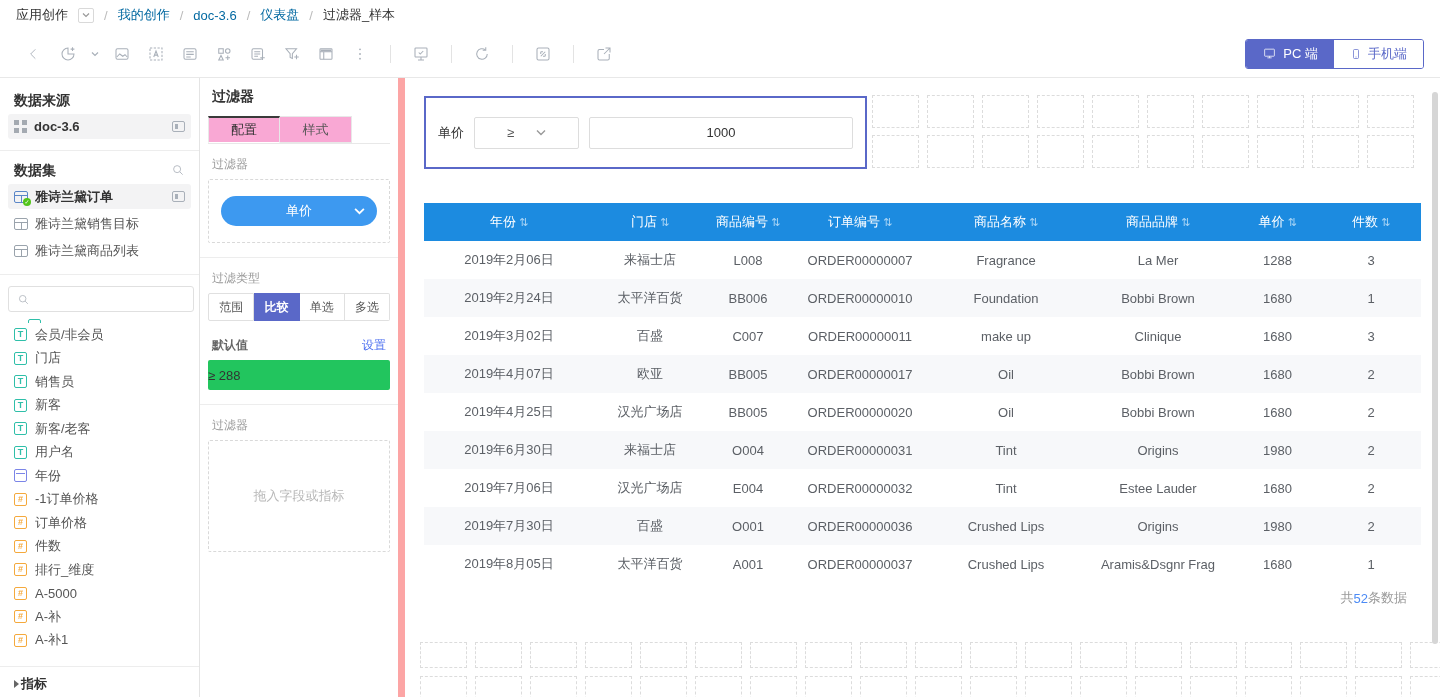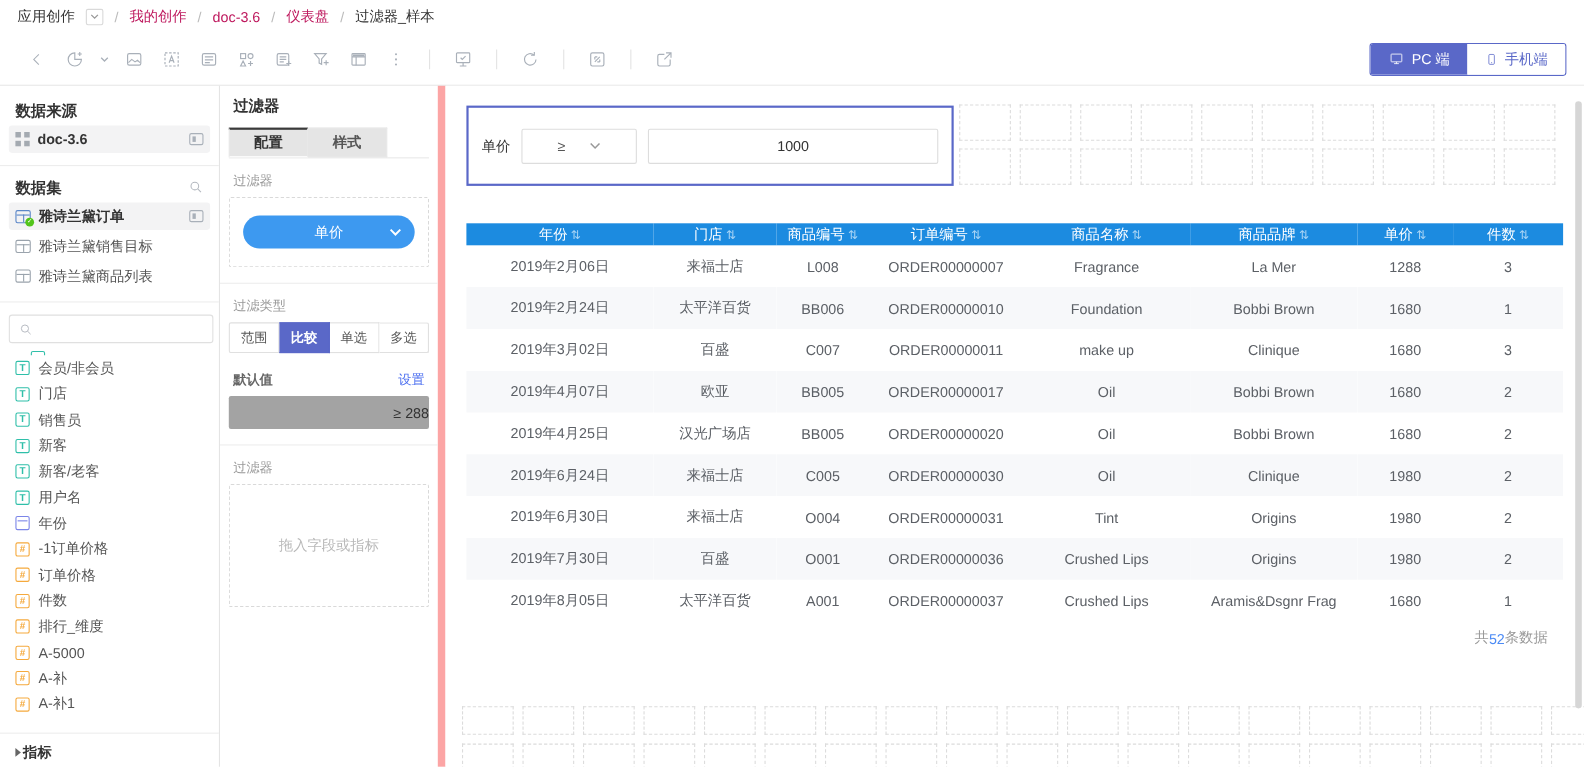--- a/index.html
+++ b/index.html
@@ -1,21 +1,21 @@
 <!DOCTYPE html>
 <html><head>
 <meta charset="utf-8">
 <style>
   * { margin:0; padding:0; box-sizing:border-box; }
   html,body { width:1440px; height:698px; overflow:hidden; background:#fff;
     font-family:"Liberation Sans","DejaVu Sans",sans-serif; font-size:13px; color:#333; }
 
   
   .bc-bar { height:30px; display:flex; align-items:center; padding:0 16px; gap:8px; }
-  .bc-item { color:#be185d; }
+  .bc-item { color:#0369a1; }
   .bc-item.first { color:#333; }
   .bc-item.last { color:#333; }
   .bc-sep { color:#bbb; margin:0 2px; }
   .bc-caret { width:16px; height:15px; border:1px solid #d9d9d9; border-radius:2px;
     display:inline-flex; align-items:center; justify-content:center; margin-left:2px; cursor:pointer; }
 
   
   .toolbar { height:48px; border-bottom:1px solid #e8e8e8; display:flex; align-items:center;
     padding:0 16px 0 20px; gap:6px; }
   .tb-icon { width:28px; height:28px; border-radius:3px; display:flex; align-items:center;
@@ -76,38 +76,38 @@
   .metrics-row { height:26px; display:flex; align-items:center; gap:2px; padding:0 14px;
     font-weight:bold; color:#333; font-size:13px; cursor:pointer; }
   .tri-right { width:0; height:0; border-left:5px solid #666; border-top:4px solid transparent;
     border-bottom:4px solid transparent; }
 
   
   .panel { width:205px; border-right:7px solid #fca5a5; padding:10px 8px 0 8px; flex-shrink:0; }
   .panel-title { font-size:14px; font-weight:bold; color:#333; padding:0 4px; margin-bottom:10px; }
   .tabbar { display:flex; border-bottom:1px solid #e8e8e8; }
   .tab { width:72px; height:27px; display:flex; align-items:center; justify-content:center;
-    border:1px solid #e8e8e8; border-left:none; background:#e5e5e5; cursor:pointer; color:#555; font-size:13px;font-weight:bold; }
+    border:1px solid #e8e8e8; border-left:none; background:#f9a8d4; cursor:pointer; color:#555; font-size:13px; }
   .tab:first-child { border-left:1px solid #e8e8e8; }
   .tab.active { border-top:2px solid #3a3a3a; border-bottom:1px solid #fff; margin-bottom:-1px;
     color:#333; }
   .sec-label { font-size:12px; color:#999; margin:12px 4px 6px 4px; display:flex; justify-content:space-between; }
   .dash-box { border:1px dashed #d9d9d9; border-radius:2px; padding:16px 12px; }
   .pill { height:30px; border-radius:15px; background:#3d99f0; color:#fff; display:flex;
     align-items:center; justify-content:center; position:relative; cursor:pointer; font-size:13px; }
   .pill svg { position:absolute; right:12px; stroke:#fff; fill:none; stroke-width:1.6; }
   .seg { display:flex; }
   .seg-btn { flex:1; height:28px; border:1px solid #e0e0e0; border-left:none; display:flex;
     align-items:center; justify-content:center; font-size:12px; color:#555; cursor:pointer; background:#fff; }
   .seg-btn:first-child { border-left:1px solid #e0e0e0; border-radius:2px 0 0 2px; }
   .seg-btn:last-child { border-radius:0 2px 2px 0; }
   .seg-btn.active { background:#5a68c8; border-color:#5a68c8; color:#fff; font-weight:bold; }
   .settings-link { color:#4c6ff0; cursor:pointer; font-size:12px; }
-  .default-box { height:30px; background:#a3a3a3; border-radius:2px; display:flex; align-items:center;
-    justify-content:flex-end; color:#333; }
+  .default-box { height:30px; background:#22c55e; border-radius:2px; display:flex; align-items:center;
+    justify-content:flex-start; color:#333; }
   .p-divider { height:1px; background:#ededed; margin:14px -8px 0 -8px; }
   .drop-box { border:1px dashed #d9d9d9; border-radius:2px; height:112px; display:flex;
     align-items:center; justify-content:center; color:#b8b8b8; font-size:13px; }
 
   
   .canvas { flex:1; position:relative; background:#fff; overflow:hidden; }
   .ghost-row { position:absolute; display:flex; gap:8px; }
   .ghost-cell { width:47px; height:33px; border:1px dashed #dcdcdc; flex-shrink:0; }
   .ghost-row.bottom .ghost-cell { height:26px; }
   .ghost-row.bottom2 .ghost-cell { height:60px; }
@@ -116,21 +116,21 @@
     border:2px solid #5a68c8; background:#fff; display:flex; align-items:center; padding:0 12px; gap:10px; }
   .fw-label { color:#333; flex-shrink:0; }
   .fw-select { width:105px; height:32px; border:1px solid #ddd; border-radius:2px; display:flex;
     align-items:center; justify-content:center; gap:22px; color:#555; cursor:pointer; }
   .fw-select svg { stroke:#999; fill:none; stroke-width:1.4; }
   .fw-input { flex:1; height:32px; border:1px solid #ddd; border-radius:2px; text-align:center;
     color:#333; font-size:13px; outline:none; font-family:inherit; }
 
   .table-widget { position:absolute; left:19px; top:125px; width:997px; }
   table { width:100%; border-collapse:collapse; table-layout:fixed; }
-  thead th { background:#1c8be0; color:#fff; font-weight:normal; height:20px; font-size:13px; cursor:pointer; }
+  thead th { background:#1c8be0; color:#fff; font-weight:normal; height:38px; font-size:13px; cursor:pointer; }
   thead th .sort { color:#a8d4f5; font-size:11px; margin-left:3px; }
   tbody td { height:38px; text-align:center; color:#5c6066; font-size:13px; overflow:hidden; white-space:nowrap; }
   tbody tr:nth-child(even) { background:#f7f8fa; }
   .table-footer { height:30px; display:flex; align-items:center; justify-content:flex-end;
     padding-right:14px; color:#999; font-size:13px; }
   .table-footer .cnt { color:#4c8bf5; }
 
   .canvas-scrollbar { position:absolute; right:2px; top:14px; width:6px; height:552px;
     background:#d6d6d6; border-radius:3px; cursor:pointer; }
 </style>
@@ -543,40 +543,40 @@
               <td>2019年4月25日</td>
               <td>汉光广场店</td>
               <td>BB005</td>
               <td>ORDER00000020</td>
               <td>Oil</td>
               <td>Bobbi Brown</td>
               <td>1680</td>
               <td>2</td>
             </tr>
             <tr>
-              <td>2019年6月24日</td>
-              <td>来福士店</td>
-              <td>C005</td>
-              <td>ORDER00000030</td>
-              <td>Oil</td>
-              <td>Clinique</td>
-              <td>1980</td>
-              <td>2</td>
-            </tr>
-            <tr>
               <td>2019年6月30日</td>
               <td>来福士店</td>
               <td>O004</td>
               <td>ORDER00000031</td>
               <td>Tint</td>
               <td>Origins</td>
               <td>1980</td>
               <td>2</td>
             </tr>
             <tr>
+              <td>2019年7月06日</td>
+              <td>汉光广场店</td>
+              <td>E004</td>
+              <td>ORDER00000032</td>
+              <td>Tint</td>
+              <td>Estee Lauder</td>
+              <td>1680</td>
+              <td>2</td>
+            </tr>
+            <tr>
               <td>2019年7月30日</td>
               <td>百盛</td>
               <td>O001</td>
               <td>ORDER00000036</td>
               <td>Crushed Lips</td>
               <td>Origins</td>
               <td>1980</td>
               <td>2</td>
             </tr>
             <tr>

